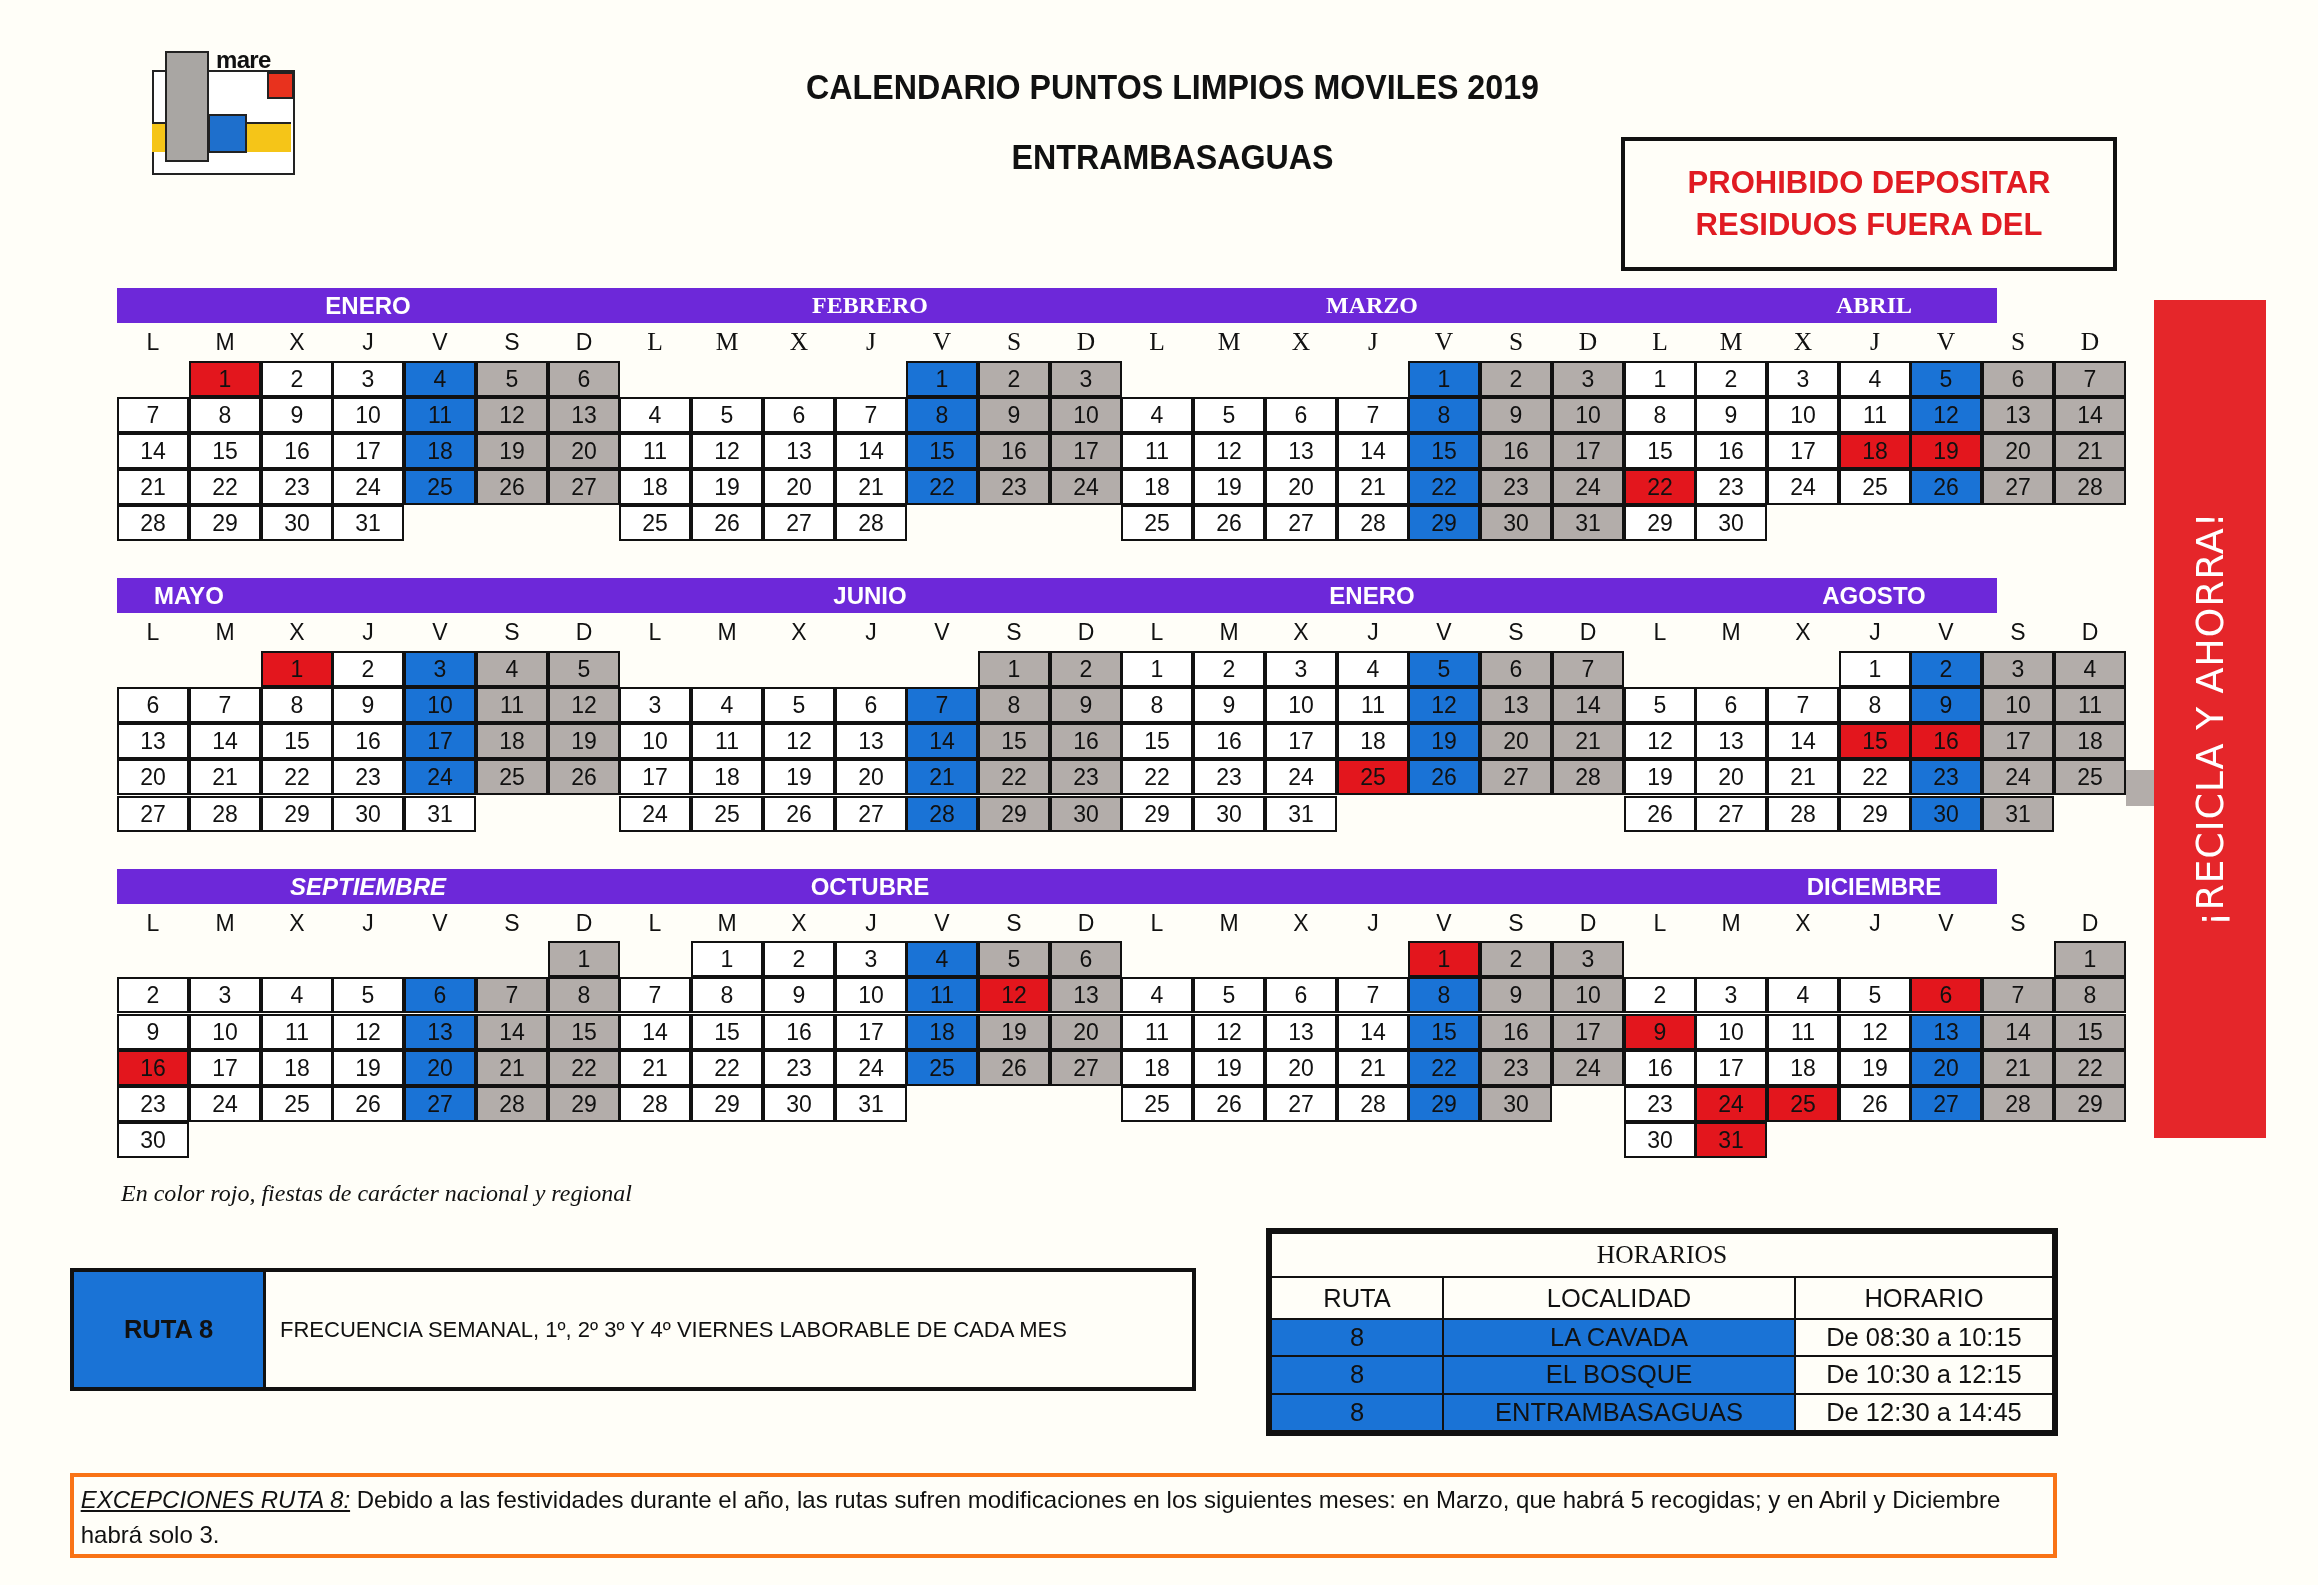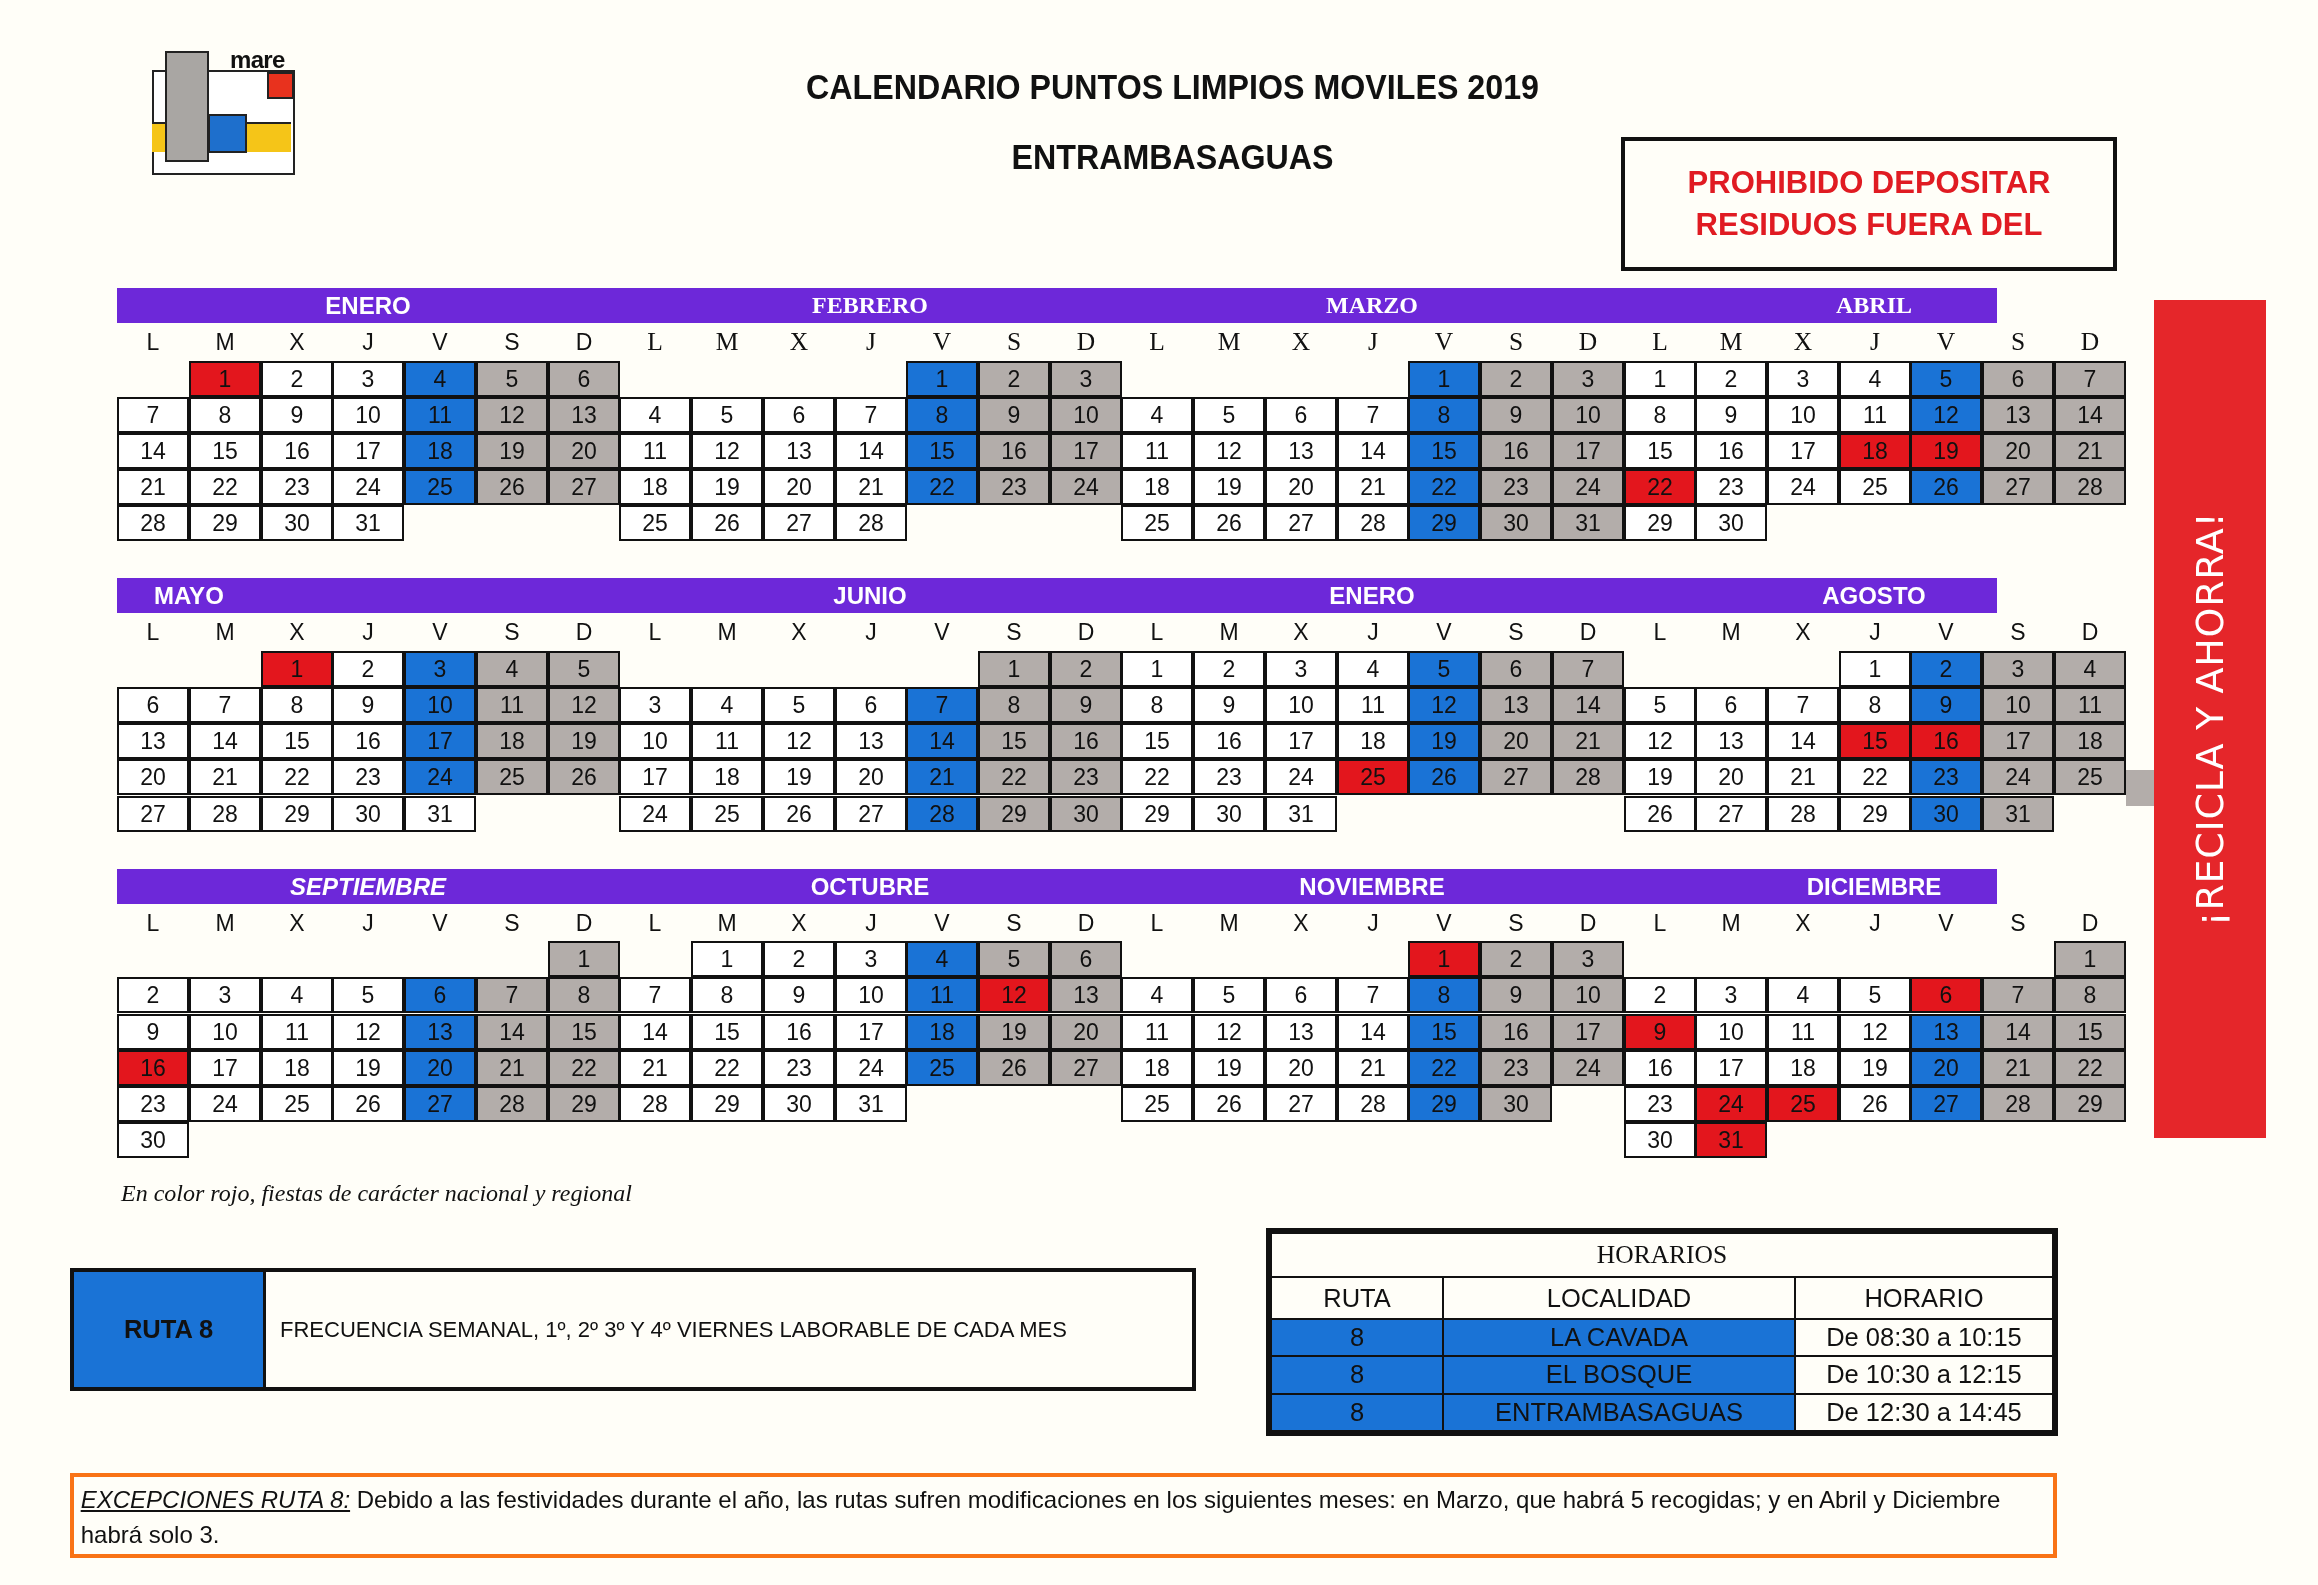--- a/index.html
+++ b/index.html
@@ -5,21 +5,21 @@
   html,body{margin:0;padding:0;}
   body{width:2319px;height:1585px;background:#fffef8;position:relative;overflow:hidden;font-family:"Liberation Sans",sans-serif;color:#111;}
   .abs{position:absolute;}
   
   .logo{left:152px;top:50px;width:145px;height:126px;}
   .logo .frame{position:absolute;left:0;top:20px;width:139px;height:101px;border:2.7px solid #222;background:#fff;}
   .logo .yellow{position:absolute;left:0;top:72px;width:139px;height:28px;background:#f5c518;border-top:2px solid #222;}
   .logo .pillar{position:absolute;left:13.4px;top:1.3px;width:44px;height:111px;background:#a9a6a3;border:2.7px solid #222;box-sizing:border-box;}
   .logo .bluebox{position:absolute;left:56px;top:64px;width:39px;height:39px;background:#1e6fcc;border:2.7px solid #222;box-sizing:border-box;}
   .logo .redbox{position:absolute;left:115px;top:21.5px;width:27px;height:27px;background:#e8321e;border:2px solid #222;box-sizing:border-box;}
-  .logo .word{position:absolute;left:78px;top:-4px;font:bold 24px "Liberation Sans",sans-serif;letter-spacing:-0.7px;color:#111;}
+  .logo .word{position:absolute;left:64px;top:-4px;font:bold 24px "Liberation Sans",sans-serif;letter-spacing:-0.7px;color:#111;}
   .title{left:737px;top:67px;width:871px;text-align:center;font-weight:bold;font-size:35px;transform:scaleX(0.92);transform-origin:center;}
   .subtitle{left:737px;top:137px;width:871px;text-align:center;font-weight:bold;font-size:35px;transform:scaleX(0.92);}
   .warning{left:1621px;top:137px;width:496px;height:134px;border:4px solid #111;box-sizing:border-box;display:flex;flex-direction:column;align-items:center;justify-content:center;color:#e01b22;font-weight:bold;font-size:31px;line-height:42px;text-align:center;}
   .bar{height:35px;background:#6d28d9;left:117px;width:1880px;}
   .bar .mname{position:absolute;top:0;height:35px;line-height:35px;color:#fff;font-weight:bold;font-size:24px;width:502px;text-align:center;}
   .bar .mname.serif{font-family:"Liberation Serif",serif;}
   .bar .mname.left{text-align:left;padding-left:37px;box-sizing:border-box;}
   .dow{position:absolute;width:72px;text-align:center;font-size:23px;line-height:38px;}
   .dow.serif{font-family:"Liberation Serif",serif;font-size:25.5px;}
   .cell{position:absolute;width:72px;height:36px;box-sizing:border-box;border:2px solid #111;text-align:center;line-height:32px;font-size:23px;background:#fff;}
@@ -370,21 +370,20 @@
     <div class="cell g" style="left: 2054px; top: 759px; position: absolute;">25</div>
     <div class="cell" style="left: 1624px; top: 796px; position: absolute;">26</div>
     <div class="cell" style="left: 1695px; top: 796px; position: absolute;">27</div>
     <div class="cell" style="left: 1767px; top: 796px; position: absolute;">28</div>
     <div class="cell" style="left: 1839px; top: 796px; position: absolute;">29</div>
     <div class="cell b" style="left: 1910px; top: 796px; position: absolute;">30</div>
     <div class="cell g" style="left: 1982px; top: 796px; position: absolute;">31</div>
     <div class="abs bar" style="top: 869px;">
       <div class="mname" style="left: 0px; font-style: italic;">SEPTIEMBRE</div>
       <div class="mname" style="left: 502px;">OCTUBRE</div>
-      <div class="mname" style="left: 1004px;">NOVIEMBRE</div>
       <div class="mname" style="left: 1506px;">DICIEMBRE</div>
     </div>
     <div class="dow" style="left: 117px; top: 904px;">L</div>
     <div class="dow" style="left: 189px; top: 904px;">M</div>
     <div class="dow" style="left: 261px; top: 904px;">X</div>
     <div class="dow" style="left: 332px; top: 904px;">J</div>
     <div class="dow" style="left: 404px; top: 904px;">V</div>
     <div class="dow" style="left: 476px; top: 904px;">S</div>
     <div class="dow" style="left: 548px; top: 904px;">D</div>
     <div class="cell g" style="left: 548px; top: 941px; position: absolute;">1</div>

